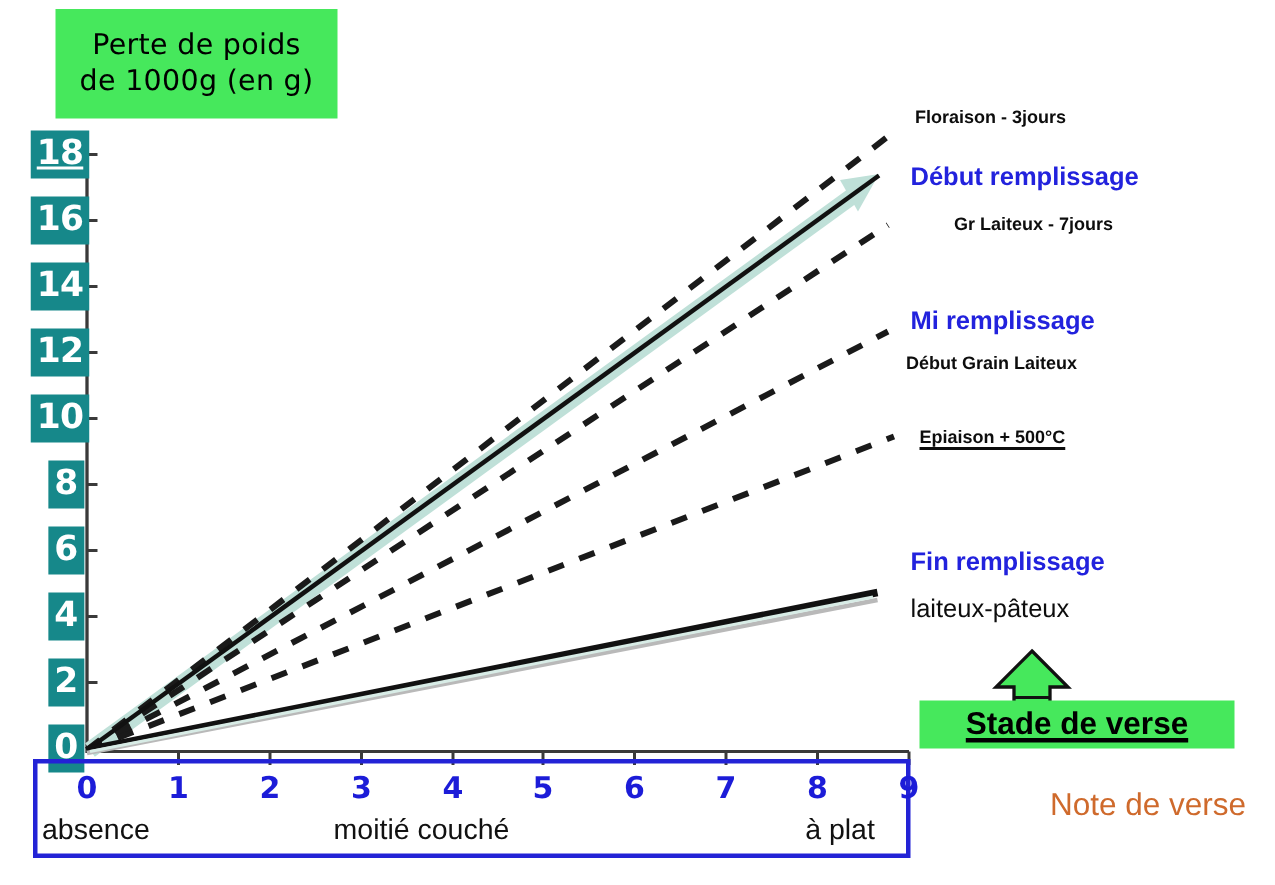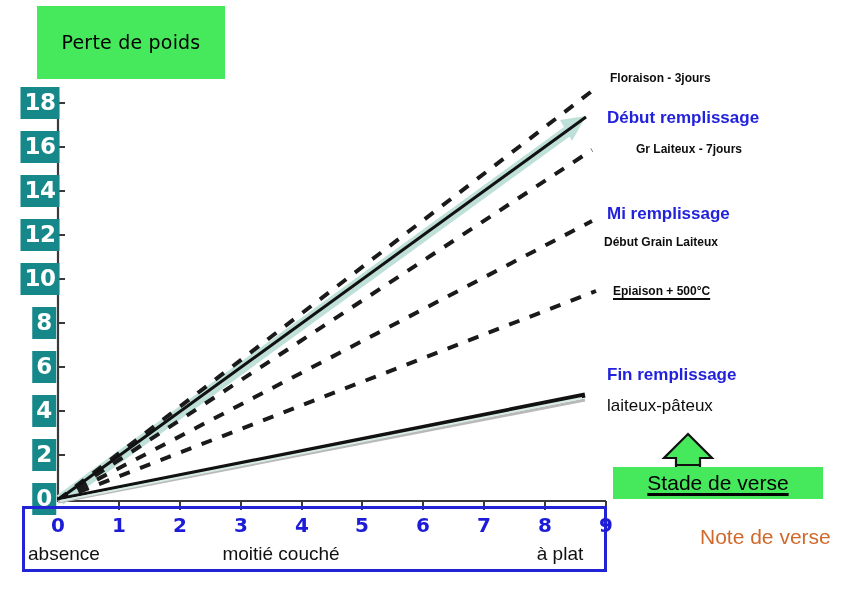--- a/index.html
+++ b/index.html
@@ -67,37 +67,38 @@
   }
 
   
   #stade-box{
     left:613px;top:467px;width:210px;height:32px;
     background:#46e85c;
     display:flex;align-items:center;justify-content:center;
   }
   #stade-box span{
     color:#000;font-family:"Liberation Sans",sans-serif;
-    font-weight:normal;font-size:21px;
+    font-weight:bold;font-size:21px;
     text-decoration:underline;text-decoration-thickness:3px;text-underline-offset:3px;
     white-space:nowrap;
   }
 
   
   #note-de-verse{
     left:700px;top:525px;
     color:#cf6a2c;font-family:"Liberation Sans",sans-serif;
     font-size:21px;white-space:nowrap;
   }
 </style>
 </head>
 <body>
 
 <div class="abs" id="title-box">
   <div class="tline">Perte de poids</div>
+  <div class="tline">de 1000g (en g)</div>
 </div>
 
 <svg class="abs" id="plot-svg" viewBox="0 0 850 590" xmlns="http://www.w3.org/2000/svg">
 
   <line x1="58" y1="96" x2="58" y2="502" stroke="#3a3a3a" stroke-width="2.2"></line>
 
   <line x1="58" y1="501" x2="606" y2="501" stroke="#3a3a3a" stroke-width="2"></line>
 
   <g stroke="#3a3a3a" stroke-width="2">
     <line x1="58" y1="103" x2="65" y2="103"></line>
@@ -142,21 +143,21 @@
   <line x1="58" y1="502" x2="585" y2="400" stroke="#b9b9b9" stroke-width="3" stroke-linecap="butt"></line>
 
   <line x1="60" y1="501" x2="582" y2="398" stroke="#d8ece6" stroke-width="2" stroke-linecap="butt"></line>
 
   <g>
     <polygon points="688,434 712,458 700,458 700,470 676,470 676,458 664,458" fill="#46e85c" stroke="#111111" stroke-width="2.2" stroke-linejoin="miter"></polygon>
     <line x1="676" y1="465" x2="700" y2="465" stroke="#111111" stroke-width="2"></line>
   </g>
 </svg>
 
-<div class="abs ytick" style="left:40px;top:103px;">18</div>
+<div class="abs ytick" style="left:40px;top:103px;text-decoration:underline;">18</div>
 <div class="abs ytick" style="left:40px;top:147px;">16</div>
 <div class="abs ytick" style="left:40px;top:191px;">14</div>
 <div class="abs ytick" style="left:40px;top:235px;">12</div>
 <div class="abs ytick" style="left:40px;top:279px;">10</div>
 <div class="abs ytick" style="left:44px;top:323px;">8</div>
 <div class="abs ytick" style="left:44px;top:367px;">6</div>
 <div class="abs ytick" style="left:44px;top:411px;">4</div>
 <div class="abs ytick" style="left:44px;top:455px;">2</div>
 <div class="abs ytick" style="left:44px;top:499px;">0</div>
 

